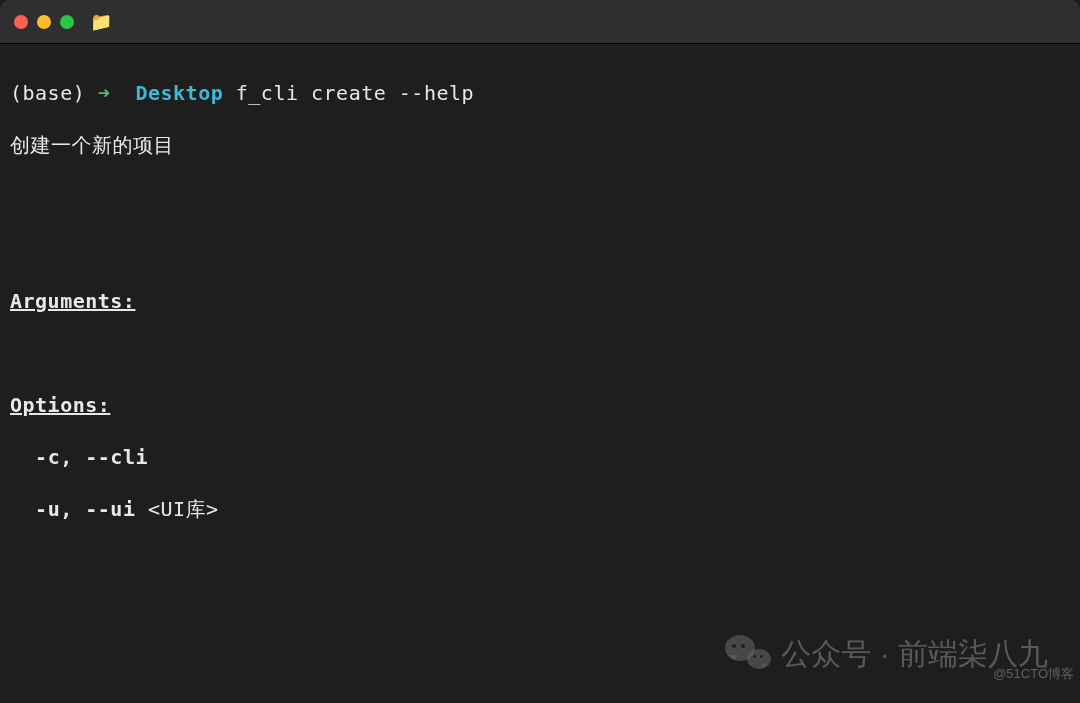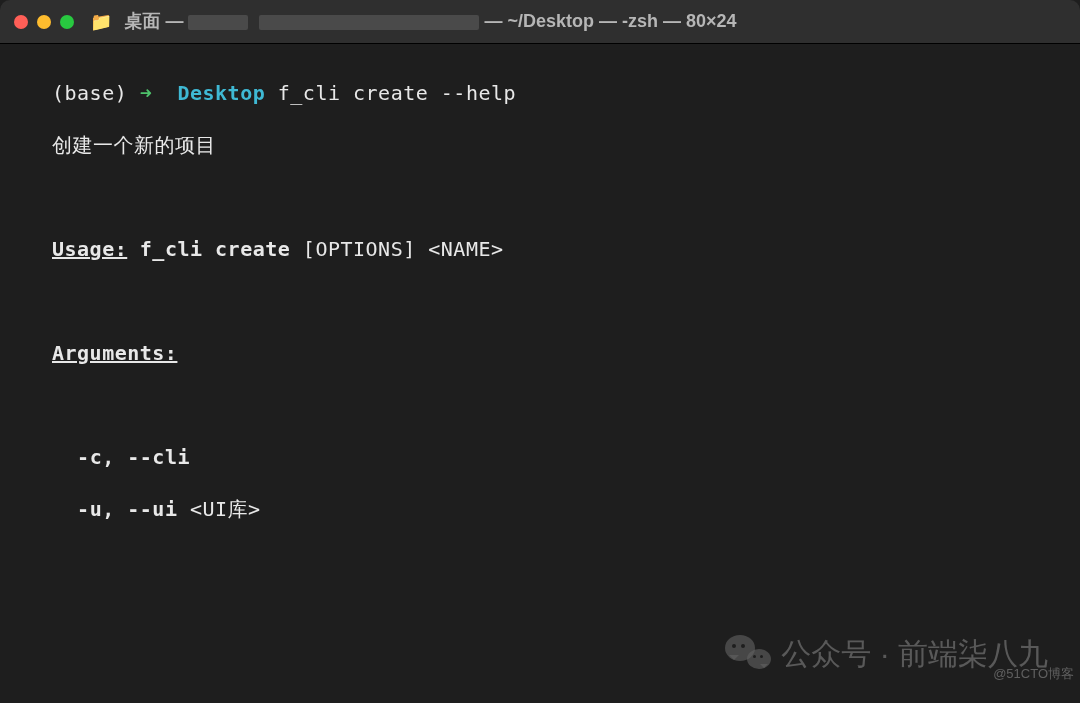--- a/index.html
+++ b/index.html
@@ -44,21 +44,21 @@
     background: #4a4a4a;
     height: 15px;
     vertical-align: middle;
     border-radius: 2px;
   }
   .terminal {
     padding: 10px 10px 0 10px;
     white-space: pre;
     letter-spacing: 0.5px;
   }
-  .line { display: block; margin-left: 42px; }
+  .line { display: block; }
   .prompt-base { color: #e8e8e8; }
   .prompt-arrow { color: #4ec26b; font-weight: bold; }
   .prompt-dir { color: #3fb9d4; font-weight: bold; }
   .cmd { color: #e8e8e8; }
   .bold { font-weight: bold; }
   .bu { font-weight: bold; text-decoration: underline; }
   .watermark {
     position: absolute;
     right: 32px;
     bottom: 30px;
@@ -105,36 +105,30 @@
 </head>
 <body>
 
 <div class="titlebar">
   <div class="traffic">
     <div class="dot red"></div>
     <div class="dot yellow"></div>
     <div class="dot green"></div>
   </div>
   <span class="folder-icon">📁</span>
-  <div class="title-text">
-    <span>桌面 —</span>
-    <span class="redact" style="width:60px"></span>
-    <span class="redact" style="width:220px;margin-left:6px"></span>
-    <span>— ~/Desktop — -zsh — 80×24</span>
-  </div>
 </div>
 
 <div class="terminal">
 <span class="line"><span class="prompt-base">(base)</span> <span class="prompt-arrow">➜</span>  <span class="prompt-dir">Desktop</span> <span class="cmd">f_cli create --help</span></span>
 <span class="line">创建一个新的项目</span>
 <span class="line"> </span>
-<span class="line"><span class="bu">Usage:</span> <span class="bold">f_cli create</span> <span>[OPTIONS] &lt;NAME&gt;</span></span>
 <span class="line"> </span>
 <span class="line"><span class="bu">Arguments:</span></span>
 <span class="line"> </span>
+<span class="line"><span class="bu">Options:</span></span>
 <span class="line">  <span class="bold">-c, --cli</span></span>
 <span class="line">  <span class="bold">-u, --ui</span> <span>&lt;UI库&gt;</span></span>
 
 
 
 
 
 
 
 

